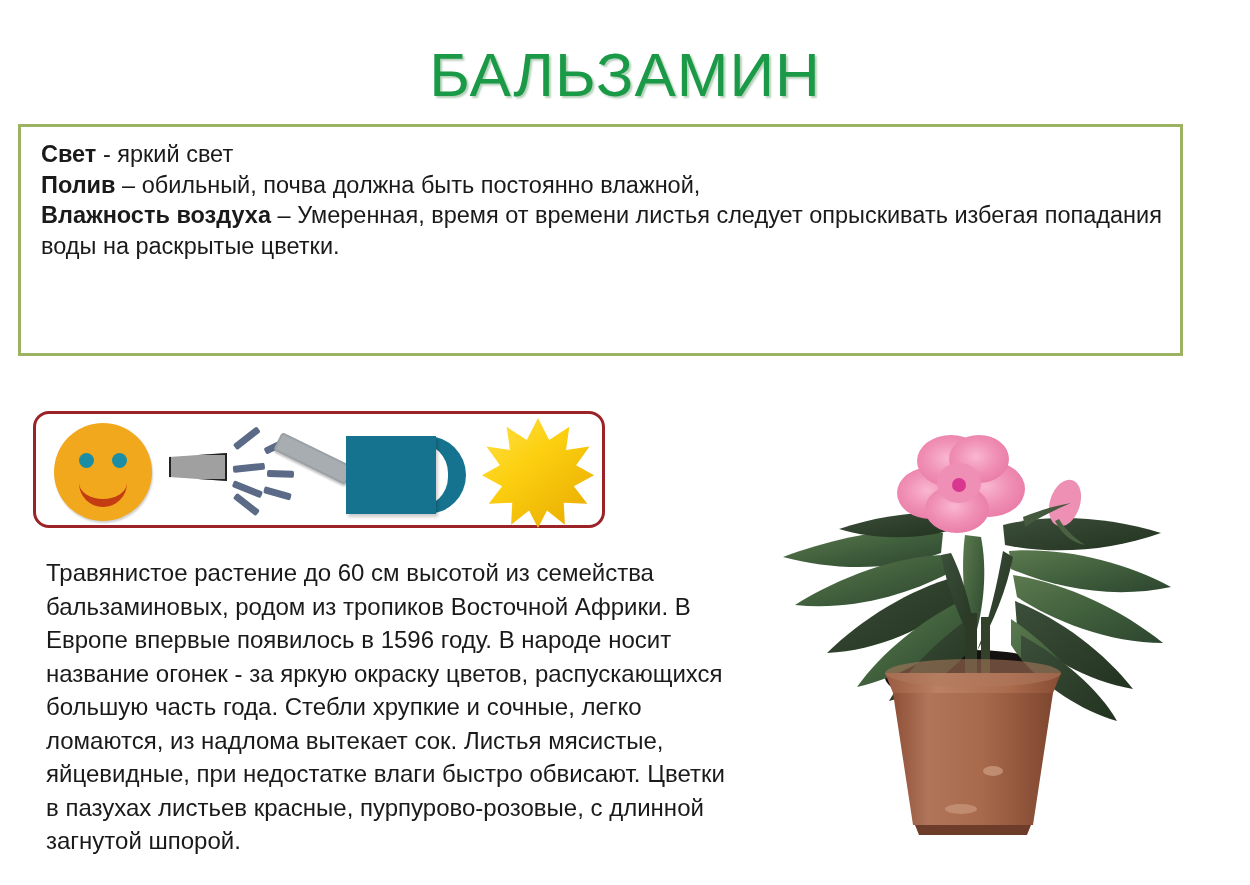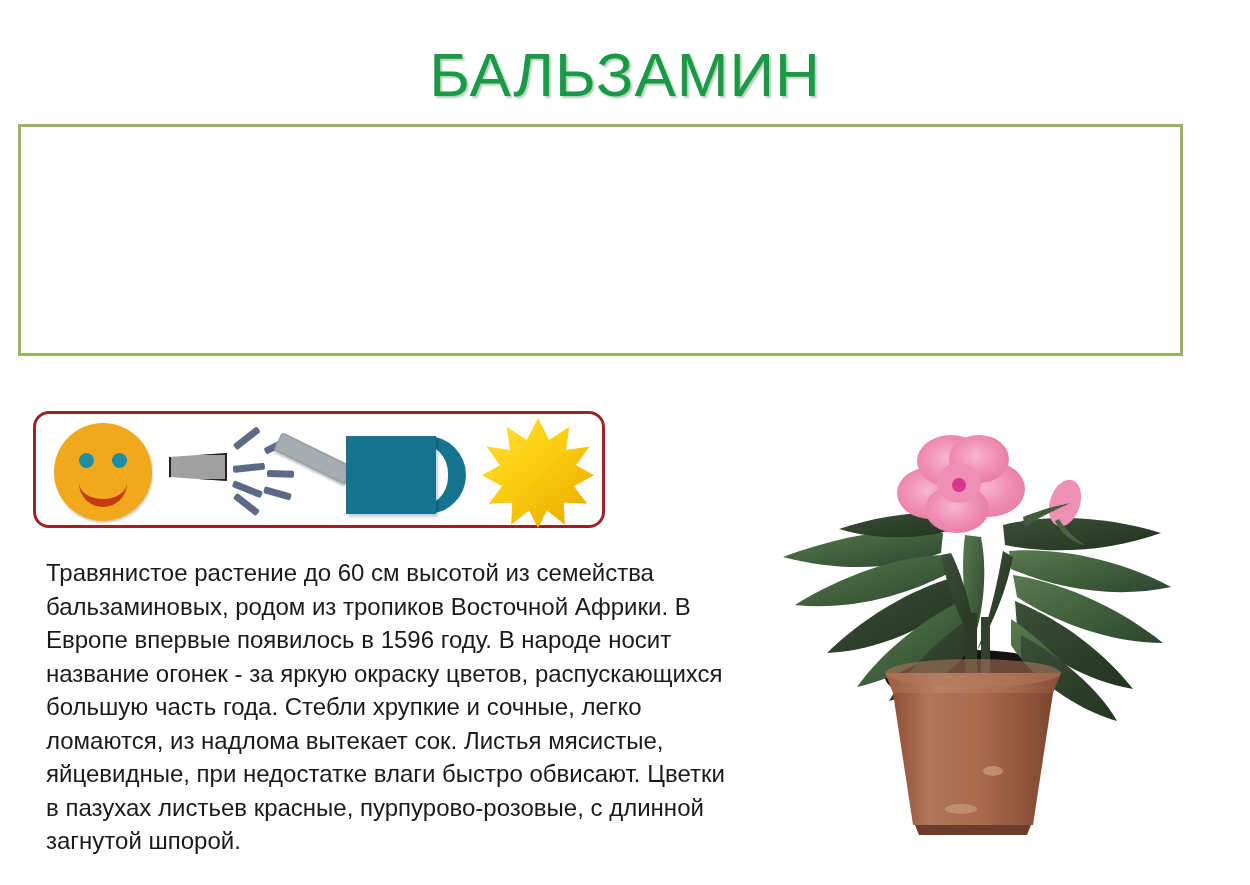--- a/index.html
+++ b/index.html
@@ -145,20 +145,29 @@
   .photo svg{display:block;width:100%;height:100%;}
 </style>
 </head>
 <body>
 
 <div class="page">
 
   <div class="title">БАЛЬЗАМИН</div>
 
   <div class="carebox">
+    <p>
+      <b>Свет</b><span> - </span><span>яркий свет</span>
+    </p>
+    <p>
+      <b>Полив</b><span> – </span><span>обильный, почва должна быть постоянно влажной,</span>
+    </p>
+    <p>
+      <b>Влажность воздуха</b><span> – </span><span>Умеренная, время от времени листья следует опрыскивать избегая попадания воды на раскрытые цветки.</span>
+    </p>
   </div>
 
   <div class="iconframe">
     <div class="iconrow">
 
       <div class="smiley">
         <span class="eye l"></span>
         <span class="eye r"></span>
         <span class="mouth"></span>
       </div>

